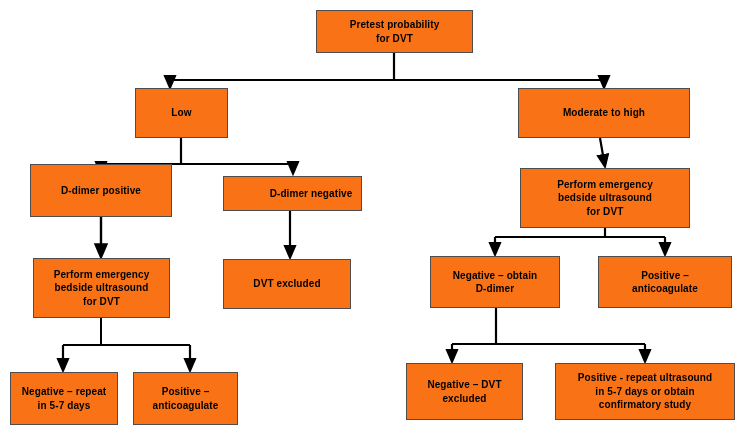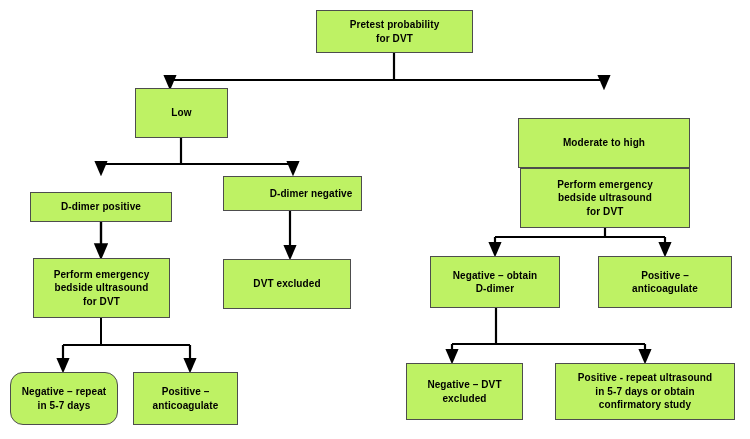--- a/index.html
+++ b/index.html
@@ -19,21 +19,21 @@
     position: absolute;
     left: 0;
     top: 0;
     width: 750px;
     height: 439px;
   }
   .node-box {
     position: absolute;
     box-sizing: border-box;
     border: 1px solid #4d4d4d;
-    background: #bef264;
+    background: #f97316;
     display: flex;
     align-items: center;
     justify-content: center;
     text-align: center;
     font-weight: bold;
     font-size: 10px;
     line-height: 1.35;
     color: #000000;
     letter-spacing: 0.1px;
     padding: 2px 3px;
@@ -103,24 +103,24 @@
     </g>
   </svg>
 
   <div class="node-box" style="left: 316px; top: 10px; width: 157px; height: 43px; border-color: rgb(77, 77, 77); color: rgb(0, 0, 0);">
     <span class="node-label">Pretest probability
 for DVT</span>
   </div>
   <div class="node-box" style="left: 135px; top: 88px; width: 93px; height: 50px; border-color: rgb(77, 77, 77); color: rgb(0, 0, 0); text-align: center;">
     <span class="node-label">Low</span>
   </div>
-  <div class="node-box" style="left: 518px; top: 88px; width: 172px; height: 50px; border-color: rgb(77, 77, 77); color: rgb(0, 0, 0); margin-top: 30px;">
+  <div class="node-box" style="left: 518px; top: 88px; width: 172px; height: 50px; border-color: rgb(77, 77, 77); color: rgb(0, 0, 0);">
     <span class="node-label">Moderate to high</span>
   </div>
-  <div class="node-box" style="left: 30px; top: 192px; width: 142px; height: 30px; border-color: rgb(77, 77, 77); color: rgb(0, 0, 0);">
+  <div class="node-box" style="left: 30px; top: 164px; width: 142px; height: 53px; border-color: rgb(77, 77, 77); color: rgb(0, 0, 0);">
     <span class="node-label">D-dimer positive</span>
   </div>
   <div class="node-box" style="left: 223px; top: 176px; width: 139px; height: 35px; border-color: rgb(77, 77, 77); color: rgb(0, 0, 0); padding-left: 40px;">
     <span class="node-label">D-dimer negative</span>
   </div>
   <div class="node-box" style="left: 520px; top: 168px; width: 170px; height: 60px; border-color: rgb(77, 77, 77); color: rgb(0, 0, 0);">
     <span class="node-label">Perform emergency
 bedside ultrasound
 for DVT</span>
   </div>
@@ -133,21 +133,21 @@
     <span class="node-label">DVT excluded</span>
   </div>
   <div class="node-box" style="left: 430px; top: 256px; width: 130px; height: 52px; border-color: rgb(77, 77, 77); color: rgb(0, 0, 0);">
     <span class="node-label">Negative – obtain
 D-dimer</span>
   </div>
   <div class="node-box" style="left: 598px; top: 256px; width: 134px; height: 52px; border-color: rgb(77, 77, 77); color: rgb(0, 0, 0);">
     <span class="node-label">Positive –
 anticoagulate</span>
   </div>
-  <div class="node-box" style="left: 10px; top: 372px; width: 108px; height: 53px; border-color: rgb(77, 77, 77); color: rgb(0, 0, 0); border-radius: 13px;">
+  <div class="node-box" style="left: 10px; top: 372px; width: 108px; height: 53px; border-color: rgb(77, 77, 77); color: rgb(0, 0, 0);">
     <span class="node-label">Negative – repeat
 in 5-7 days</span>
   </div>
   <div class="node-box" style="left: 133px; top: 372px; width: 105px; height: 53px; border-color: rgb(77, 77, 77); color: rgb(0, 0, 0);">
     <span class="node-label">Positive –
 anticoagulate</span>
   </div>
   <div class="node-box" style="left: 406px; top: 363px; width: 117px; height: 57px; border-color: rgb(77, 77, 77); color: rgb(0, 0, 0);">
     <span class="node-label">Negative – DVT
 excluded</span>

